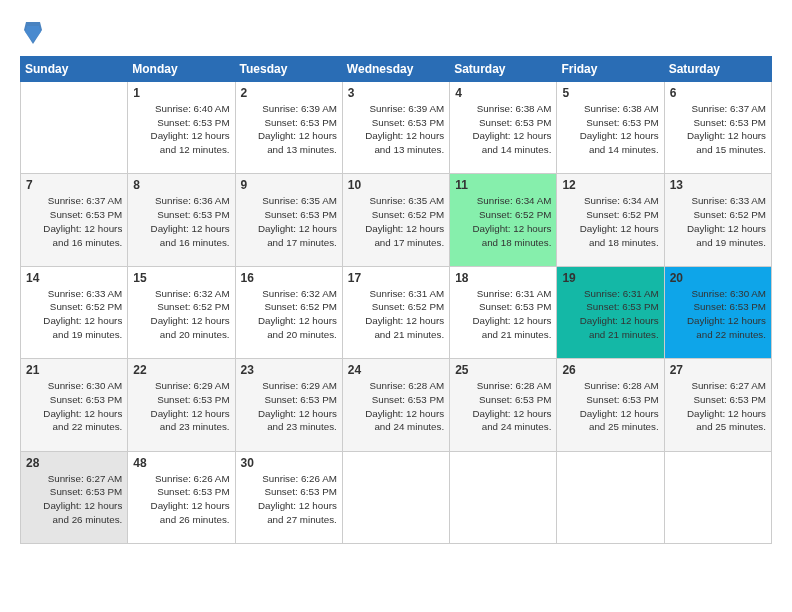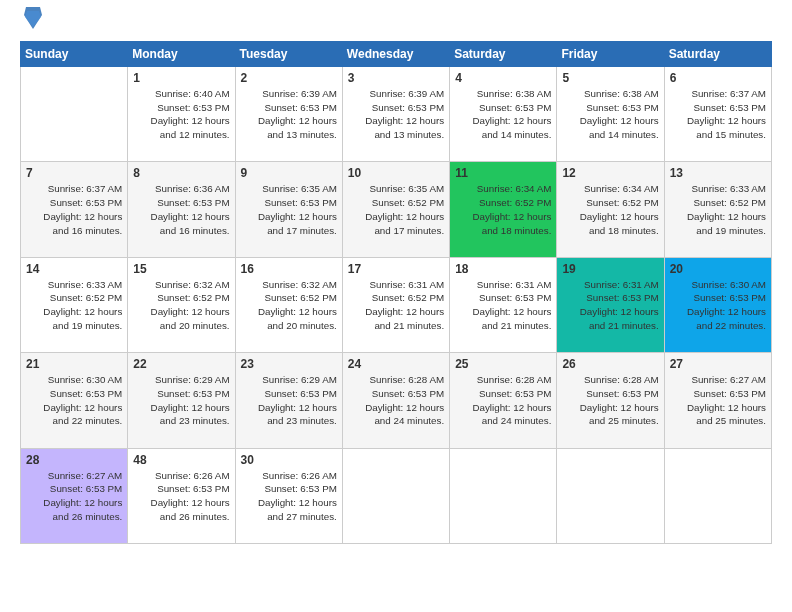--- a/index.html
+++ b/index.html
@@ -6,21 +6,21 @@
     body {
       width: 792px;
       height: 612px;
       font-family: Arial, sans-serif;
       background: #fff;
       overflow: hidden;
     }
     .page {
       width: 792px;
       height: 554px;
-      padding: 9px 20px 10px 20px;
+      padding: 24px 20px 10px 20px;
       display: flex;
       flex-direction: column;
     }
     .header {
       display: flex;
       justify-content: space-between;
       align-items: flex-start;
       margin-bottom: 10px;
     }
     .logo {
@@ -170,21 +170,21 @@
             <div class="day-info">Sunrise: 6:36 AM<br>Sunset: 6:53 PM<br>Daylight: 12 hours<br>and 16 minutes.</div>
           </td>
           <td style="background-color: rgb(245, 245, 245);">
             <span class="day-number">9</span>
             <div class="day-info">Sunrise: 6:35 AM<br>Sunset: 6:53 PM<br>Daylight: 12 hours<br>and 17 minutes.</div>
           </td>
           <td style="background-color: rgb(245, 245, 245);">
             <span class="day-number">10</span>
             <div class="day-info">Sunrise: 6:35 AM<br>Sunset: 6:52 PM<br>Daylight: 12 hours<br>and 17 minutes.</div>
           </td>
-          <td style="background-color: #22c55e;">
+          <td style="background-color: #86efac;">
             <span class="day-number">11</span>
             <div class="day-info">Sunrise: 6:34 AM<br>Sunset: 6:52 PM<br>Daylight: 12 hours<br>and 18 minutes.</div>
           </td>
           <td style="background-color: rgb(245, 245, 245);">
             <span class="day-number">12</span>
             <div class="day-info">Sunrise: 6:34 AM<br>Sunset: 6:52 PM<br>Daylight: 12 hours<br>and 18 minutes.</div>
           </td>
           <td style="background-color: rgb(245, 245, 245);">
             <span class="day-number">13</span>
             <div class="day-info">Sunrise: 6:33 AM<br>Sunset: 6:52 PM<br>Daylight: 12 hours<br>and 19 minutes.</div>
@@ -244,21 +244,21 @@
           <td style="background-color: rgb(245, 245, 245);">
             <span class="day-number">26</span>
             <div class="day-info">Sunrise: 6:28 AM<br>Sunset: 6:53 PM<br>Daylight: 12 hours<br>and 25 minutes.</div>
           </td>
           <td style="background-color: rgb(245, 245, 245);">
             <span class="day-number">27</span>
             <div class="day-info">Sunrise: 6:27 AM<br>Sunset: 6:53 PM<br>Daylight: 12 hours<br>and 25 minutes.</div>
           </td>
         </tr>
         <tr>
-          <td style="background-color: #c4b5fd;">
+          <td style="background-color: #e5e5e5;">
             <span class="day-number">28</span>
             <div class="day-info">Sunrise: 6:27 AM<br>Sunset: 6:53 PM<br>Daylight: 12 hours<br>and 26 minutes.</div>
           </td>
           <td style="background-color: rgb(255, 255, 255);">
             <span class="day-number">48</span>
             <div class="day-info">Sunrise: 6:26 AM<br>Sunset: 6:53 PM<br>Daylight: 12 hours<br>and 26 minutes.</div>
           </td>
           <td style="background-color: rgb(255, 255, 255);">
             <span class="day-number">30</span>
             <div class="day-info">Sunrise: 6:26 AM<br>Sunset: 6:53 PM<br>Daylight: 12 hours<br>and 27 minutes.</div>

